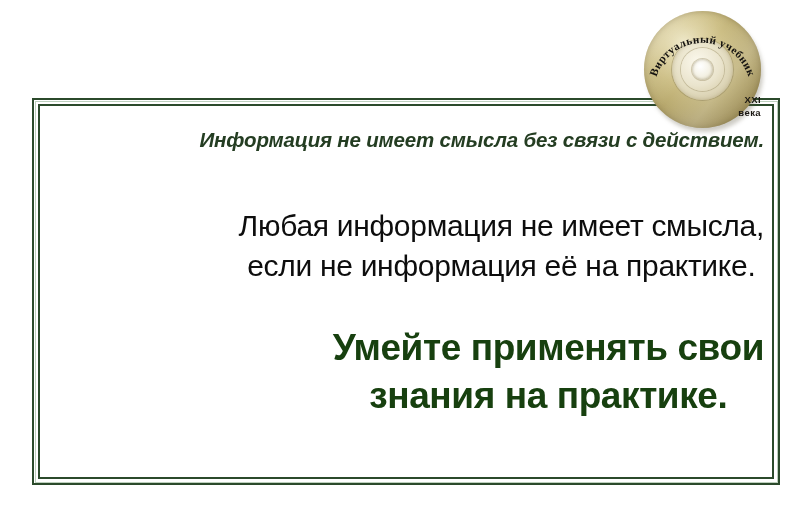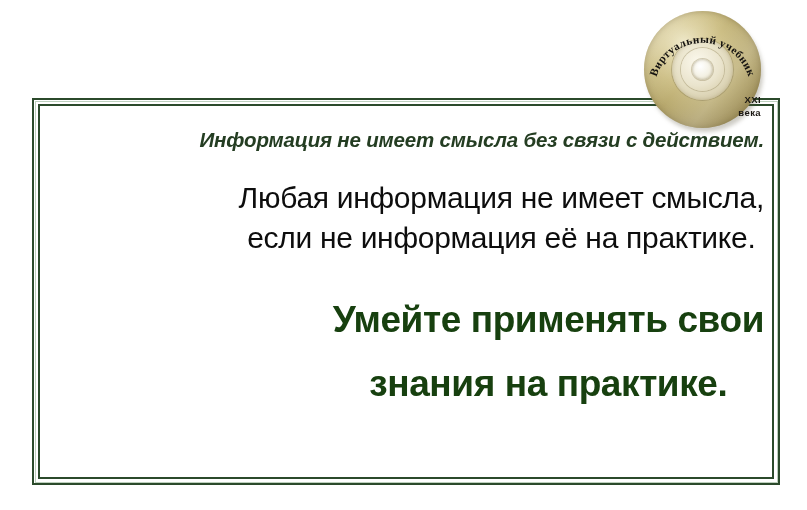--- a/index.html
+++ b/index.html
@@ -69,40 +69,40 @@
     font-size: 20.5px;
     font-style: italic;
     font-weight: 700;
     color: #243d22;
     letter-spacing: -0.2px;
     white-space: nowrap;
     text-align: center;
   }
 
   .block-body {
-    margin-top: 26px;
+    margin-top: 54px;
     font-size: 30px;
     font-weight: 400;
     color: #0d0d0d;
     line-height: 1.33;
     text-align: center;
     letter-spacing: -0.3px;
   }
   .block-body .l2 { display: block; }
 
   .block-accent {
     margin-top: 38px;
     font-size: 37px;
     font-weight: 700;
     color: #17400f;
     line-height: 1.30;
     text-align: center;
     letter-spacing: -0.4px;
   }
-  .block-accent .l2 { display: block; margin-top: 16px; }
+  .block-accent .l2 { display: block; }
 
   
   .cd-wrap {
     position: absolute;
     left: 643px;
     top: 10px;
     width: 122px;
     height: 124px;
   }
   .cd-shadow {

